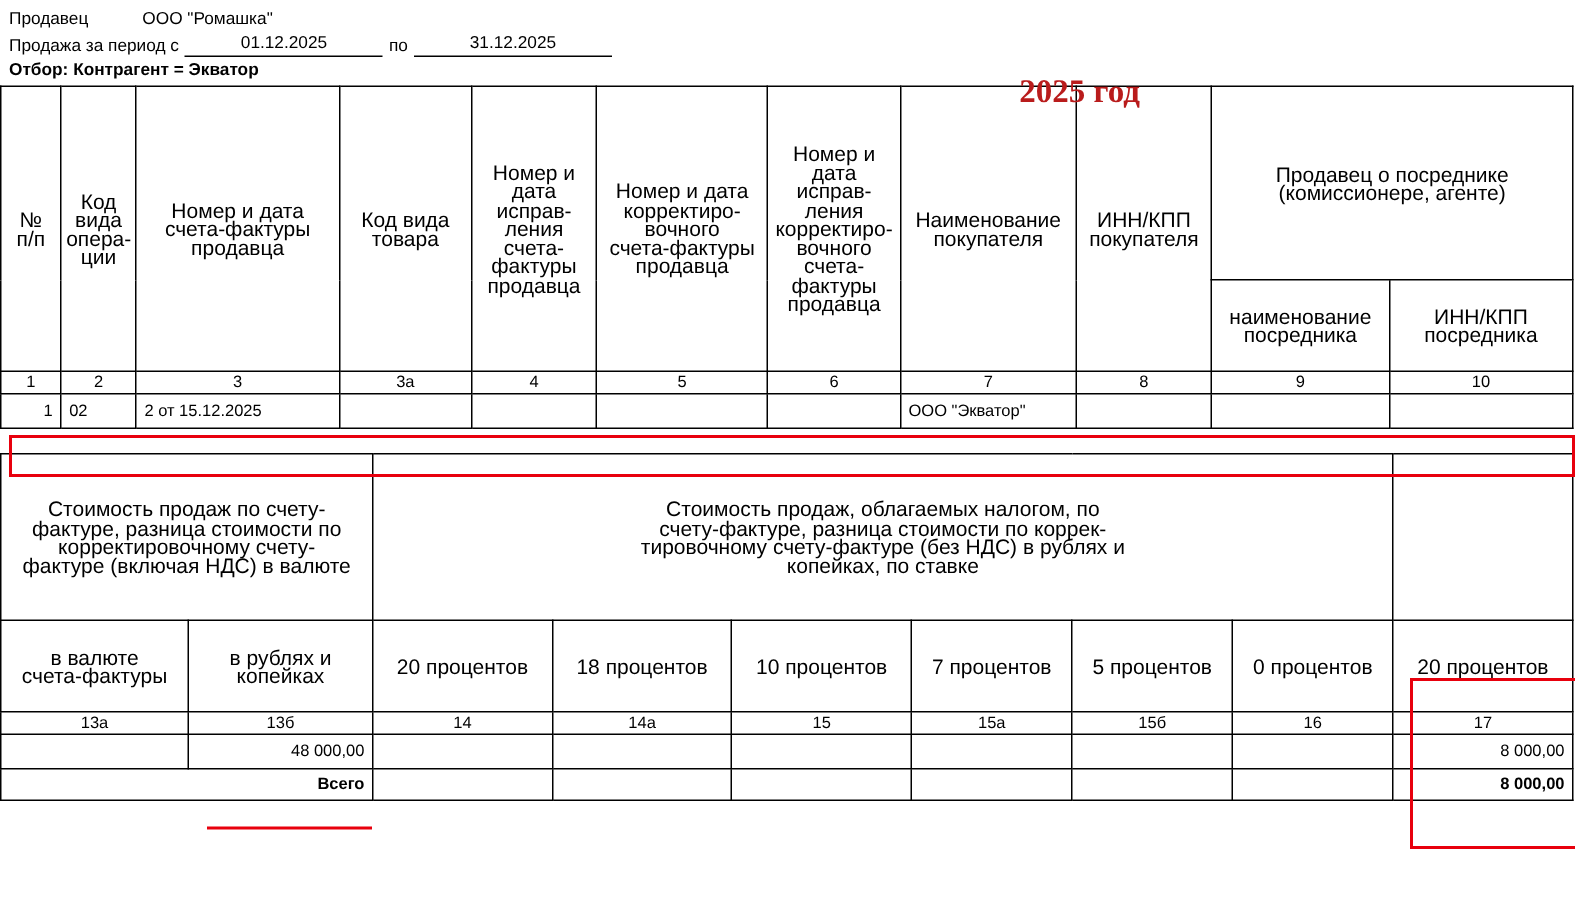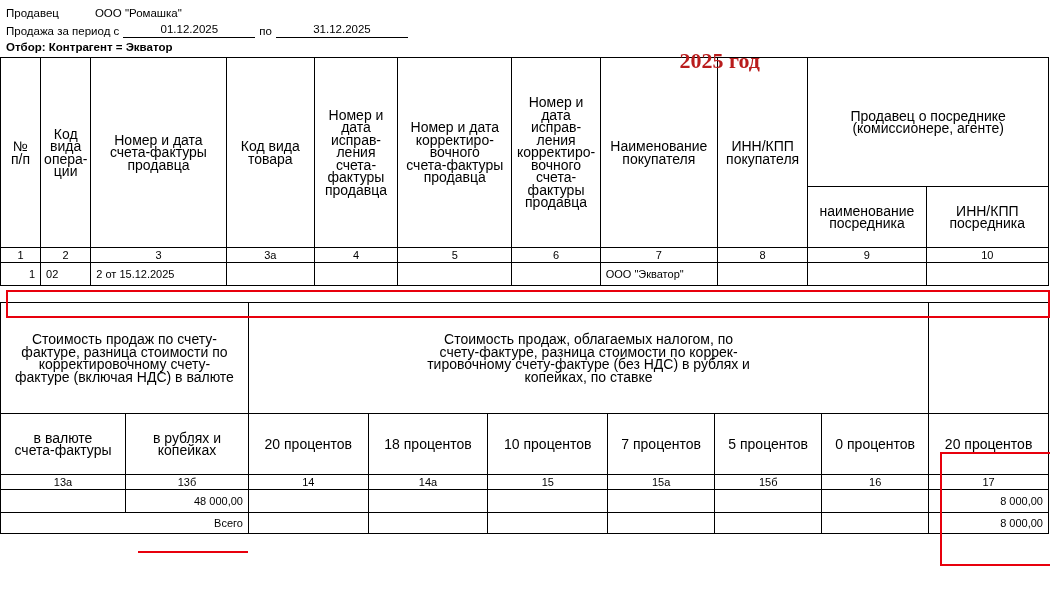--- a/index.html
+++ b/index.html
@@ -99,21 +99,21 @@
     text-align: right;
   }
   .spacer {
     height: 16px;
   }
   .spacer td {
     border: none;
   }
   .totrow td {
     height: 18px;
-    font-weight: normal;
+    font-weight: bold;
     text-align: right;
     padding: 1px 5px;
   }
   .nobord { border: none !important; }
 
   
   .redbox {
     position: absolute;
     border: 2px solid #e8000d;
     pointer-events: none;

